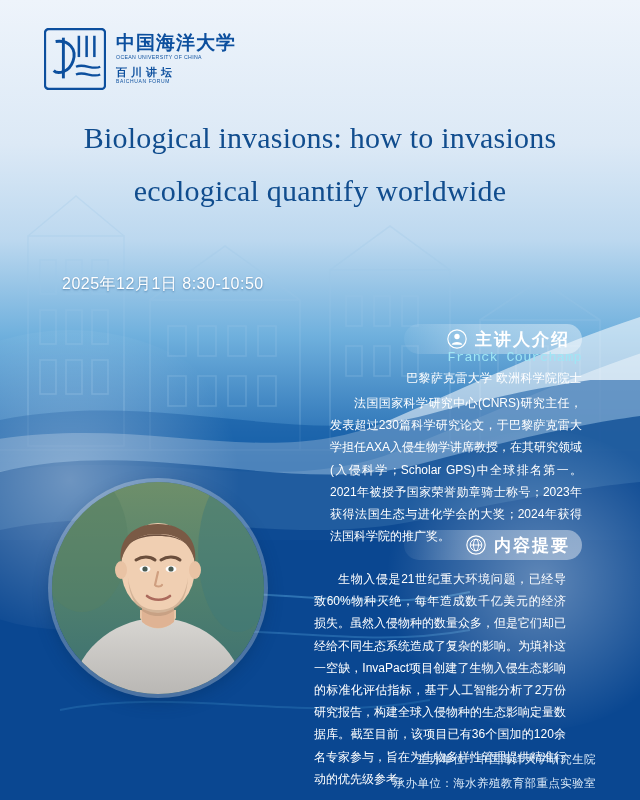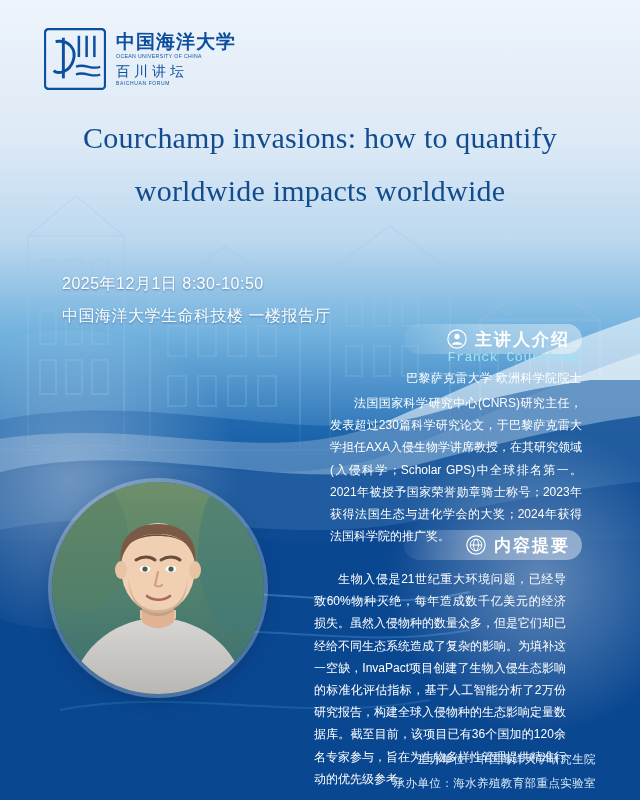--- a/index.html
+++ b/index.html
@@ -71,22 +71,22 @@
   }
   .logo-en {
     font-size: 5.2px;
     color: #0c4f9e;
     letter-spacing: 0.35px;
     margin-top: 2px;
     white-space: nowrap;
   }
   .logo-forum {
     font-family: "Liberation Serif", serif;
-    font-size: 14px;
-    font-weight: normal;
+    font-size: 11px;
+    font-weight: bold;
     color: #0c4f9e;
     letter-spacing: 4px;
     margin-top: 6px;
   }
   .logo-forum-en {
     font-size: 5px;
     color: #0c4f9e;
     letter-spacing: 0.6px;
     margin-top: 1px;
   }
@@ -287,27 +287,26 @@
     </svg>
     <div class="logo-text-block">
       <div class="logo-cn">中国海洋大学</div>
       <div class="logo-en">OCEAN UNIVERSITY OF CHINA</div>
       <div class="logo-forum">百川讲坛</div>
       <div class="logo-forum-en">BAICHUAN FORUM</div>
     </div>
   </div>
 
   <div class="title">
-    <div>Courchamp invasions: how to quantify</div>
-    <div>worldwide impacts worldwide</div>
+    <div>Biological invasions: how to invasions</div>
+    <div>ecological quantify worldwide</div>
   </div>
 
   <div class="event-info">
     <div class="line1">2025年12月1日  8:30-10:50</div>
-    <div class="line2">中国海洋大学生命科技楼  一楼报告厅</div>
   </div>
 
   <div class="section-head" id="speaker-head">
     <svg class="sec-icon" viewBox="0 0 24 24">
       <circle cx="12" cy="12" r="11" fill="none" stroke="#ffffff" stroke-width="1.4"></circle>
       <circle cx="12" cy="9" r="3.2" fill="#ffffff"></circle>
       <path d="M5.5 19 C 6.5 14.5, 17.5 14.5, 18.5 19" fill="#ffffff"></path>
     </svg>
     <span class="sec-label">主讲人介绍</span>
   </div>

